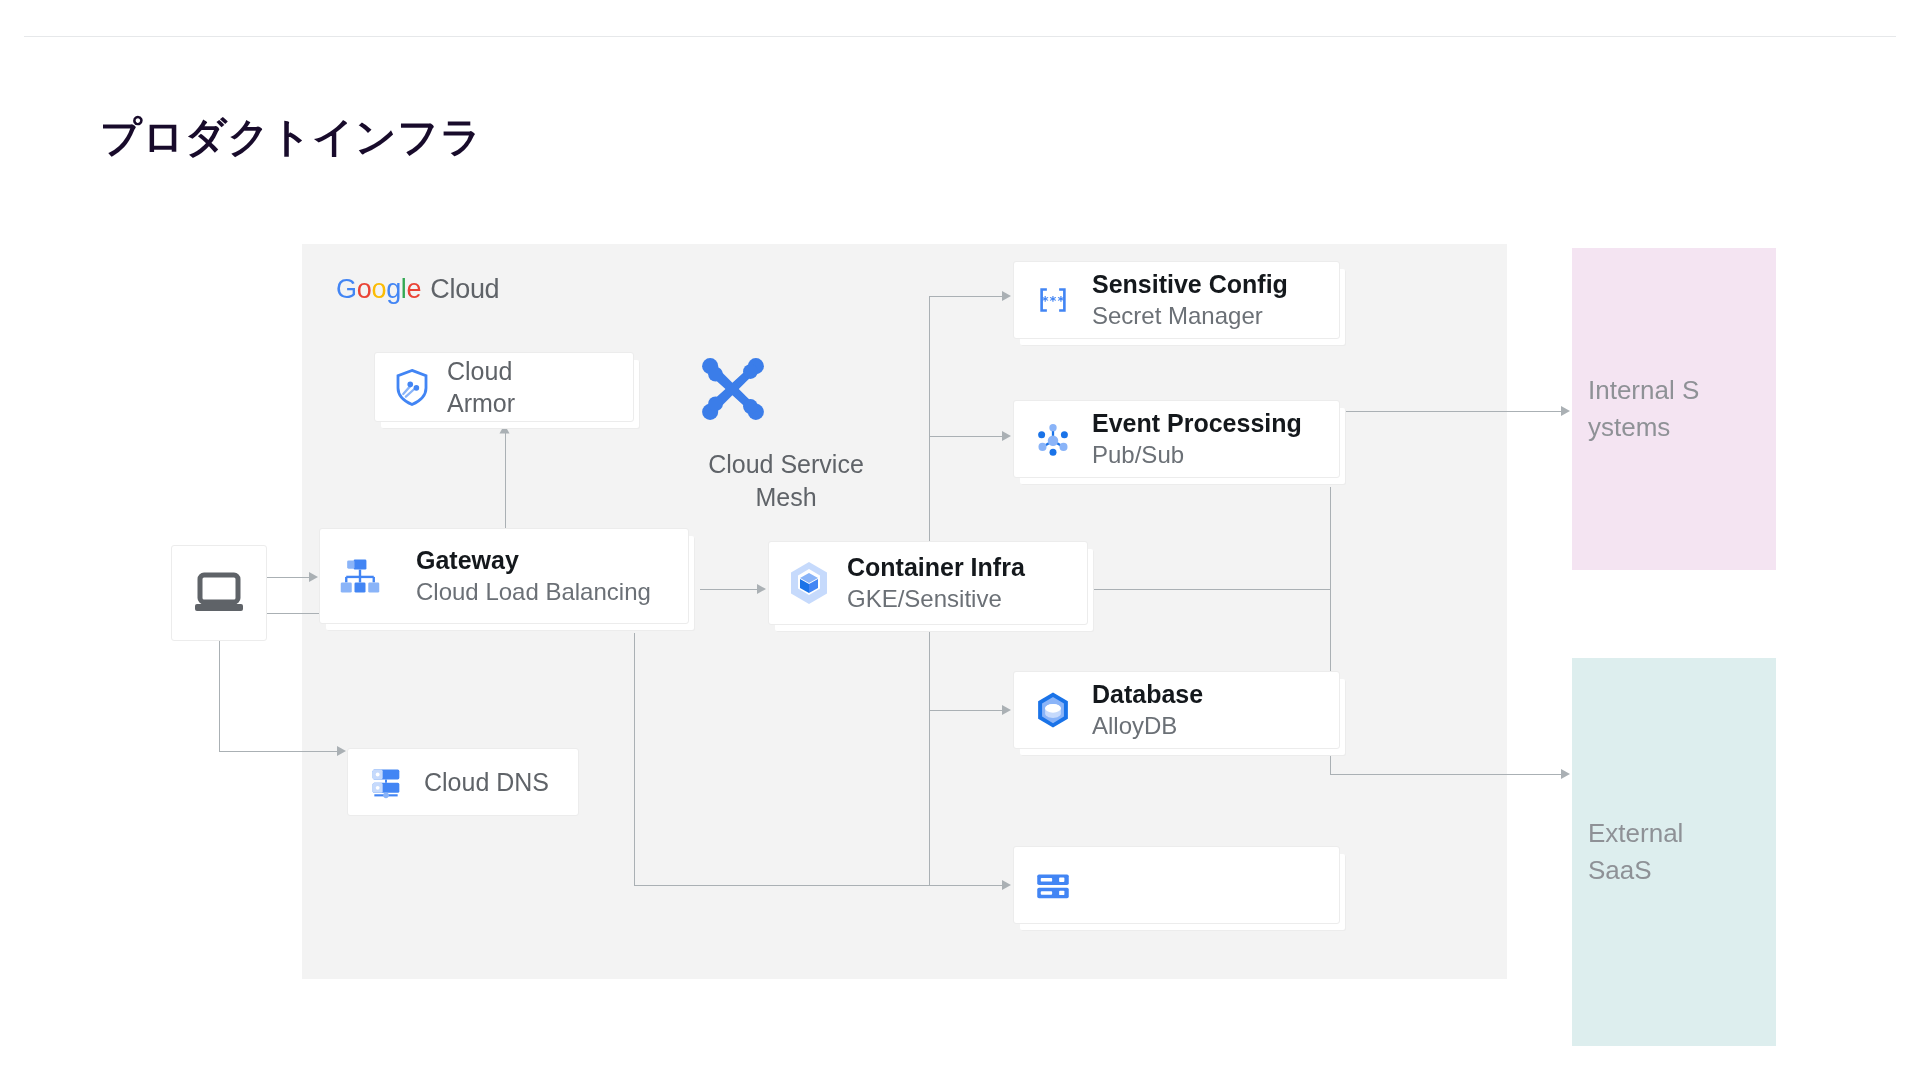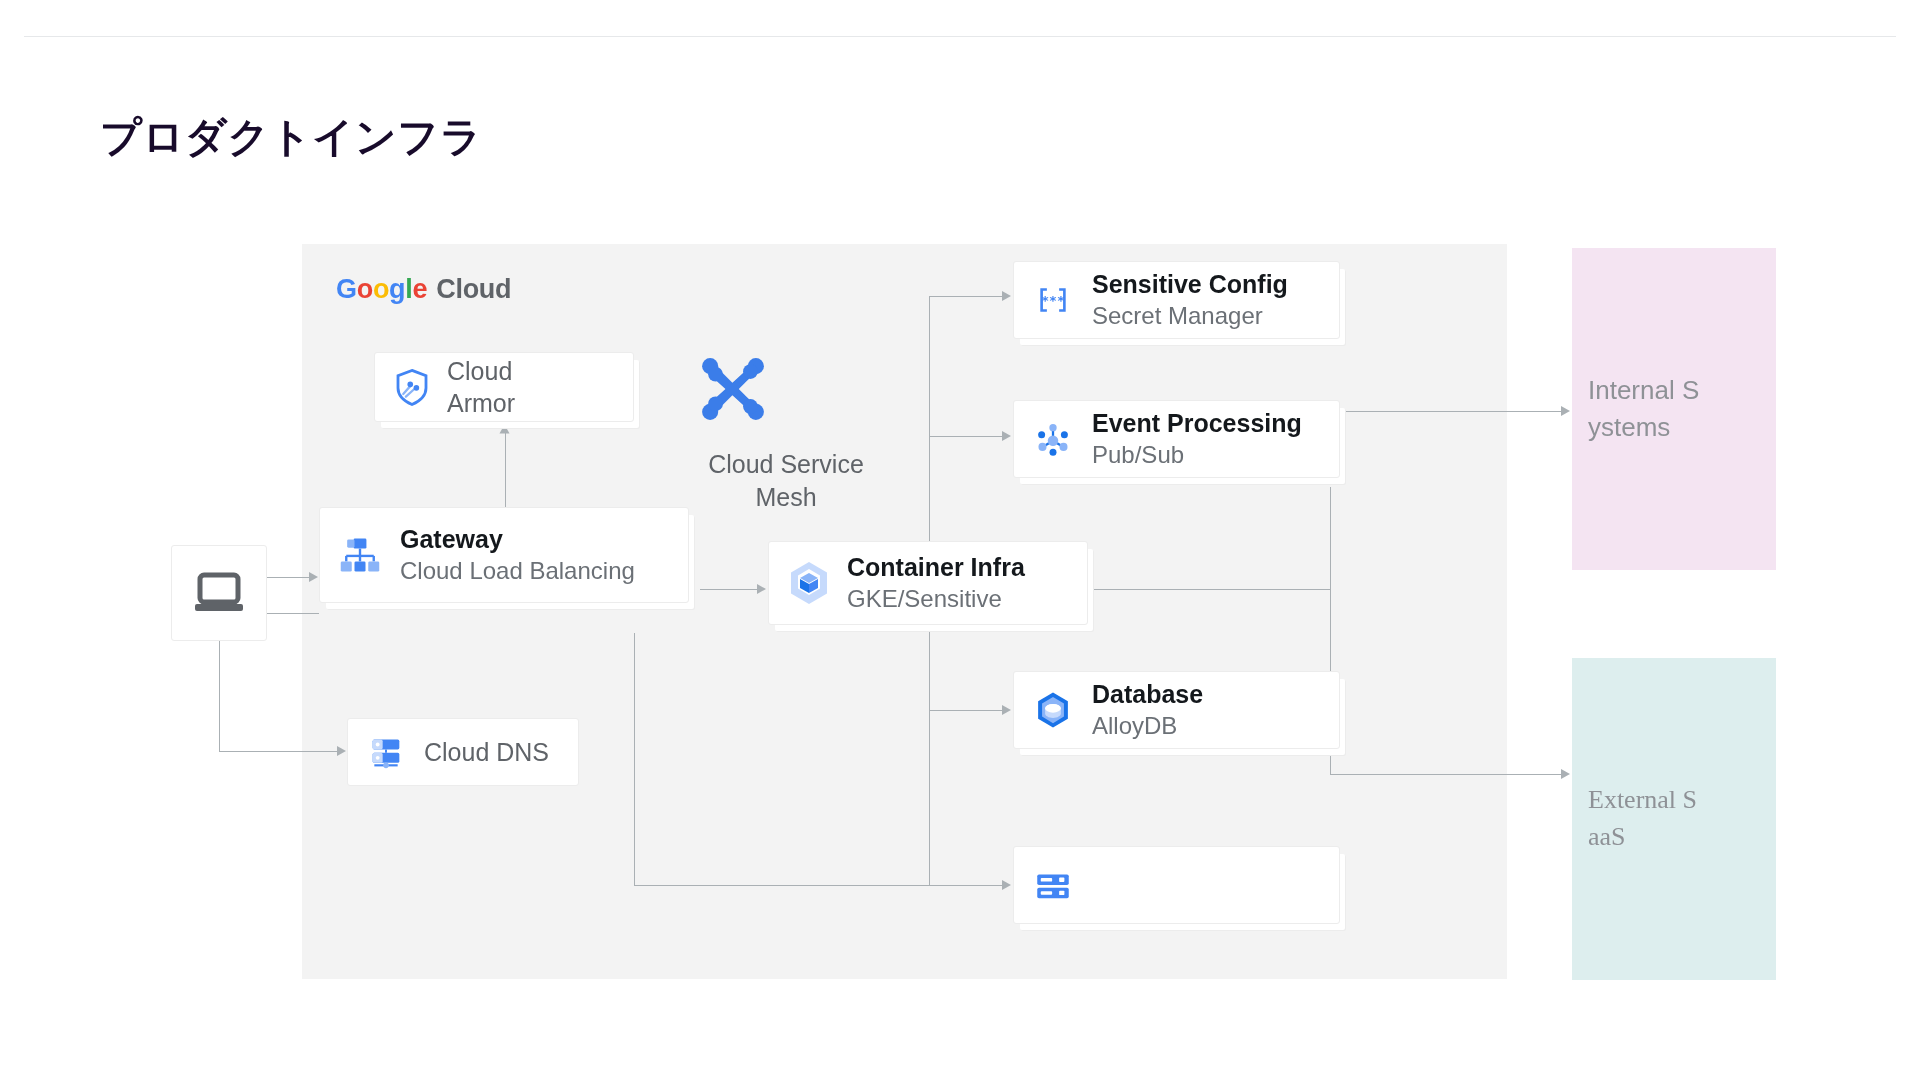--- a/index.html
+++ b/index.html
@@ -22,36 +22,36 @@
     letter-spacing:.5px; white-space:nowrap;
   }
 
   
   .gcp-panel{
     position:absolute; left:302px; top:244px; width:1205px; height:735px;
     background:#f3f3f3;
   }
   .gcp-logo{
     position:absolute; left:336px; top:274px;
-    font-size:27px; font-weight:700; letter-spacing:-0.3px; white-space:nowrap;
+    font-size:27px; font-weight:400; letter-spacing:-0.3px; white-space:nowrap;
   }
   .gcp-logo .g1{color:#4285F4;} .gcp-logo .g2{color:#EA4335;}
   .gcp-logo .g3{color:#FBBC05;} .gcp-logo .g4{color:#4285F4;}
   .gcp-logo .g5{color:#34A853;} .gcp-logo .g6{color:#EA4335;}
   .gcp-logo .cloudword{color:#5f6368; margin-left:9px;}
 
   
   .zone{
     position:absolute; display:flex; align-items:center;
     font-size:26px; color:#8e9196; line-height:1.42;
     padding-left:16px; width:204px;
   }
   .zone span{ display:block; width:116px; word-break:break-all; }
   #zone-internal{ left:1572px; top:248px; width:204px; height:322px; background:#f4e4f2; }
-  #zone-external{ left:1572px; top:658px; width:204px; height:322px; background:#ddeeee;font-family:Liberation Serif, serif; }
+  #zone-external{ left:1572px; top:658px; width:204px; height:388px; background:#ddeeee; }
 
   
   .ln{ position:absolute; background:#aab0b4; }
   .lnh{ height:1.4px; }
   .lnv{ width:1.4px; }
   .arrow{
     position:absolute; width:0; height:0;
     border-top:5.5px solid transparent;
     border-bottom:5.5px solid transparent;
     border-left:9px solid #aab0b4;
@@ -68,23 +68,23 @@
     flex:0 0 auto; display:flex; align-items:center; justify-content:center;
   }
   .card .txt{ display:flex; flex-direction:column; justify-content:center; }
   .t-main{ font-size:25px; font-weight:700; color:#14181c; line-height:1.26; white-space:nowrap;}
   .t-sub { font-size:24px; font-weight:400; color:#6b7076; line-height:1.26; white-space:nowrap;}
   .t-gray{ font-size:25px; font-weight:400; color:#5f6368; line-height:1.3; }
 
   #n-laptop{ left:171px; top:545px; width:96px; height:96px; justify-content:center; }
   #n-armor { left:374px; top:352px; width:260px; height:70px; padding-left:16px; }
   #n-armor .txt{ margin-left:14px; }
-  #n-gateway{ left:319px; top:507px; width:370px; height:96px; padding-left:18px; }
+  #n-gateway{ left:319px; top:528px; width:370px; height:96px; padding-left:18px;gap:16px; }
   #n-gateway .txt{ margin-left:18px; }
-  #n-dns   { left:347px; top:718px; width:232px; height:68px; padding-left:18px;text-align:right; }
+  #n-dns   { left:347px; top:748px; width:232px; height:68px; padding-left:18px;text-align:right; }
   #n-dns .txt{ margin-left:18px; }
   #n-gke   { left:768px; top:541px; width:320px; height:84px; padding-left:16px; }
   #n-gke .txt{ margin-left:14px; }
   #n-secret{ left:1013px; top:261px; width:327px; height:78px; padding-left:18px; }
   #n-secret .txt{ margin-left:18px; }
   #n-pubsub{ left:1013px; top:400px; width:327px; height:78px; padding-left:18px; }
   #n-pubsub .txt{ margin-left:18px; }
   #n-db    { left:1013px; top:671px; width:327px; height:78px; padding-left:18px; }
   #n-db .txt{ margin-left:18px; }
   #n-gcs   { left:1013px; top:846px; width:327px; height:78px; padding-left:18px; }

